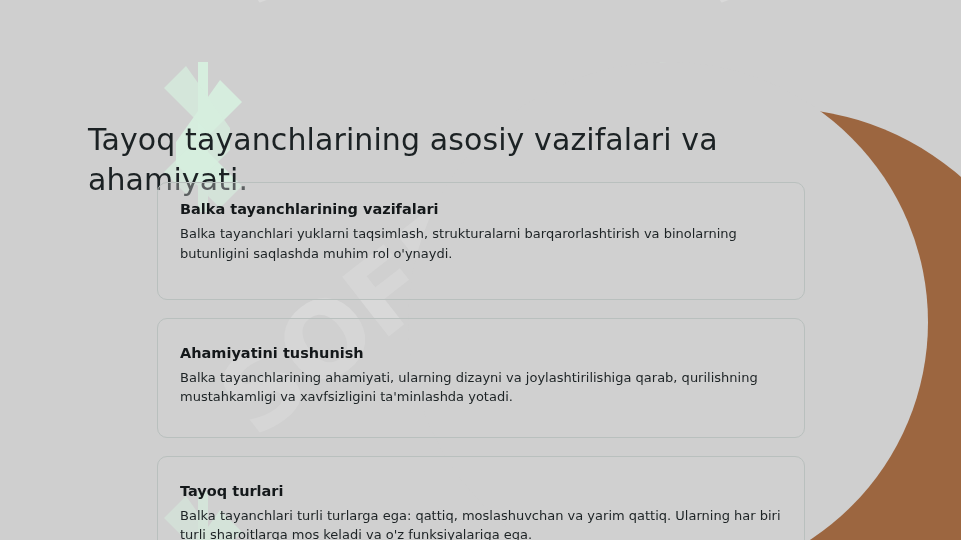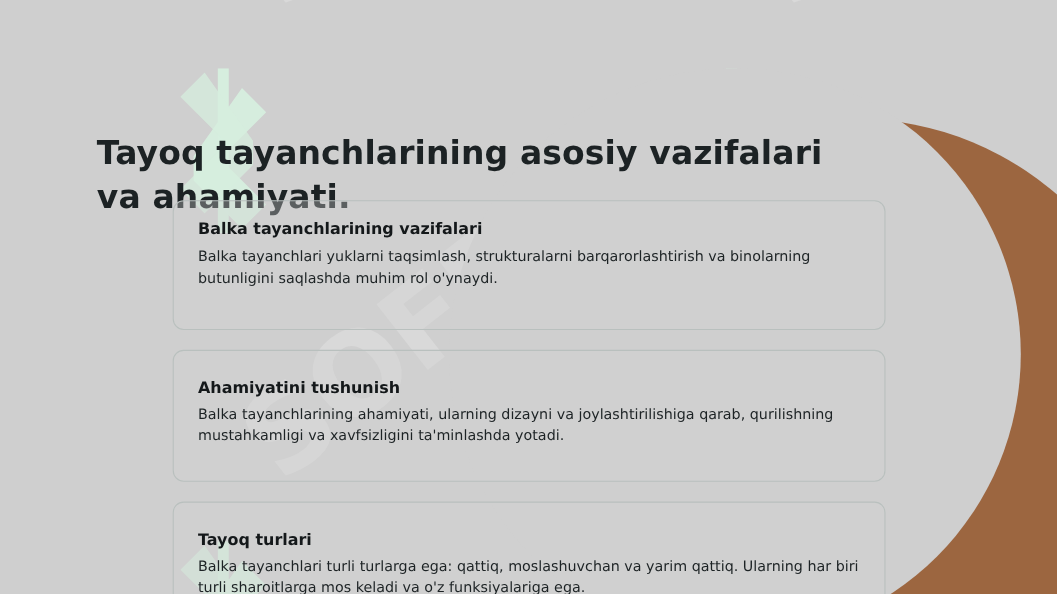--- a/index.html
+++ b/index.html
@@ -78,21 +78,21 @@
     width: 961px;
     height: 540px;
   }
 
   .slide-title {
     position: absolute;
     left: 88px;
     top: 100px;
     width: 700px;
     font-size: 30px;
-    font-weight: 700;
+    font-weight: 400;
     line-height: 1.32;
     color: #1c2224;
     letter-spacing: 0.1px;
   }
 
   .cards {
     position: absolute;
     left: 157px;
     top: 182px;
     width: 648px;

